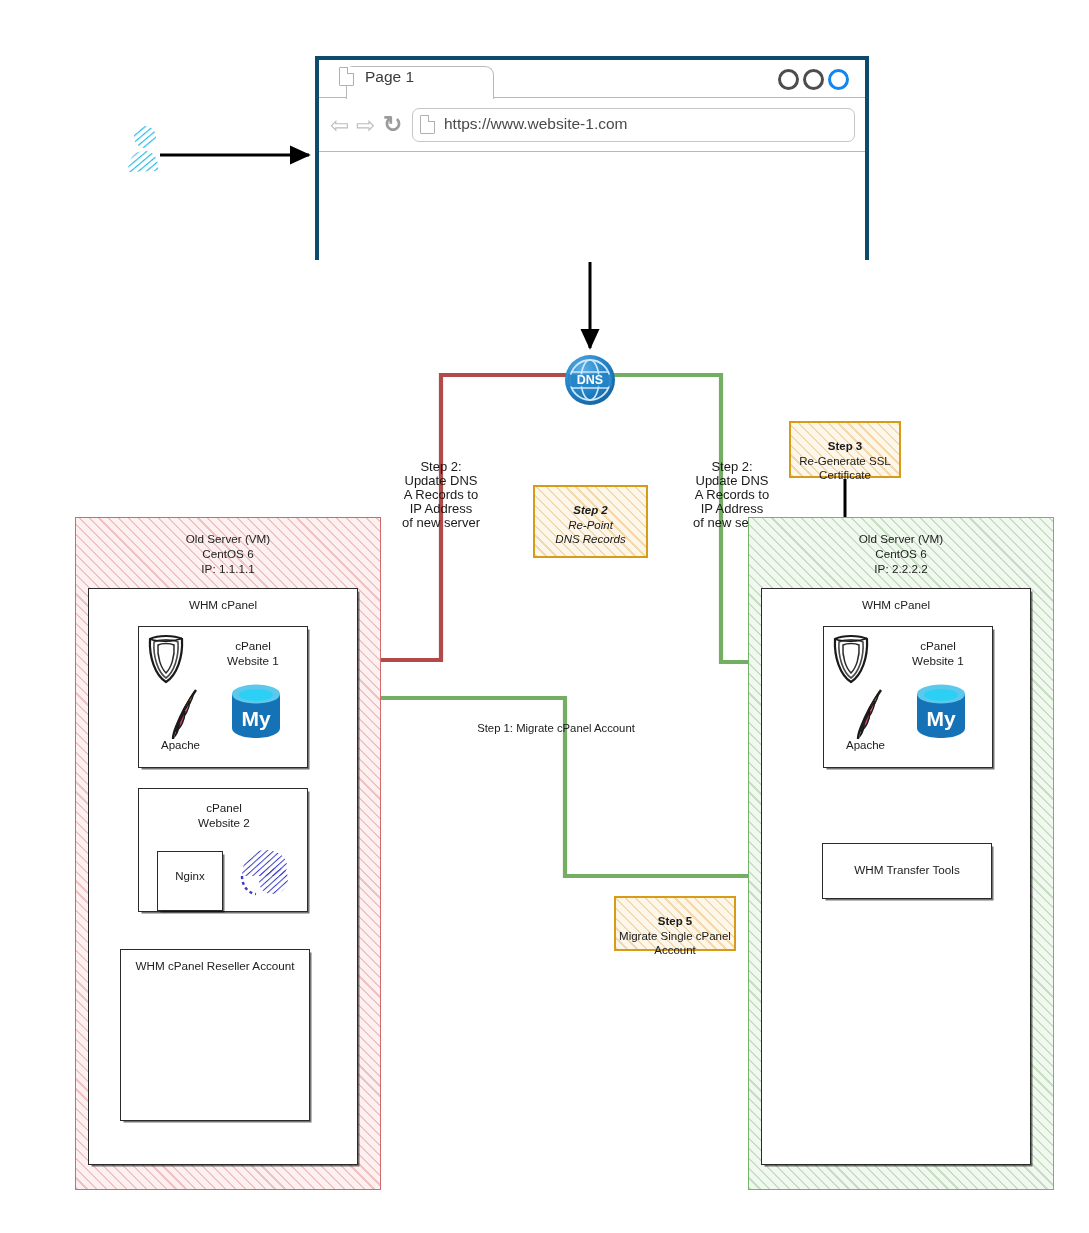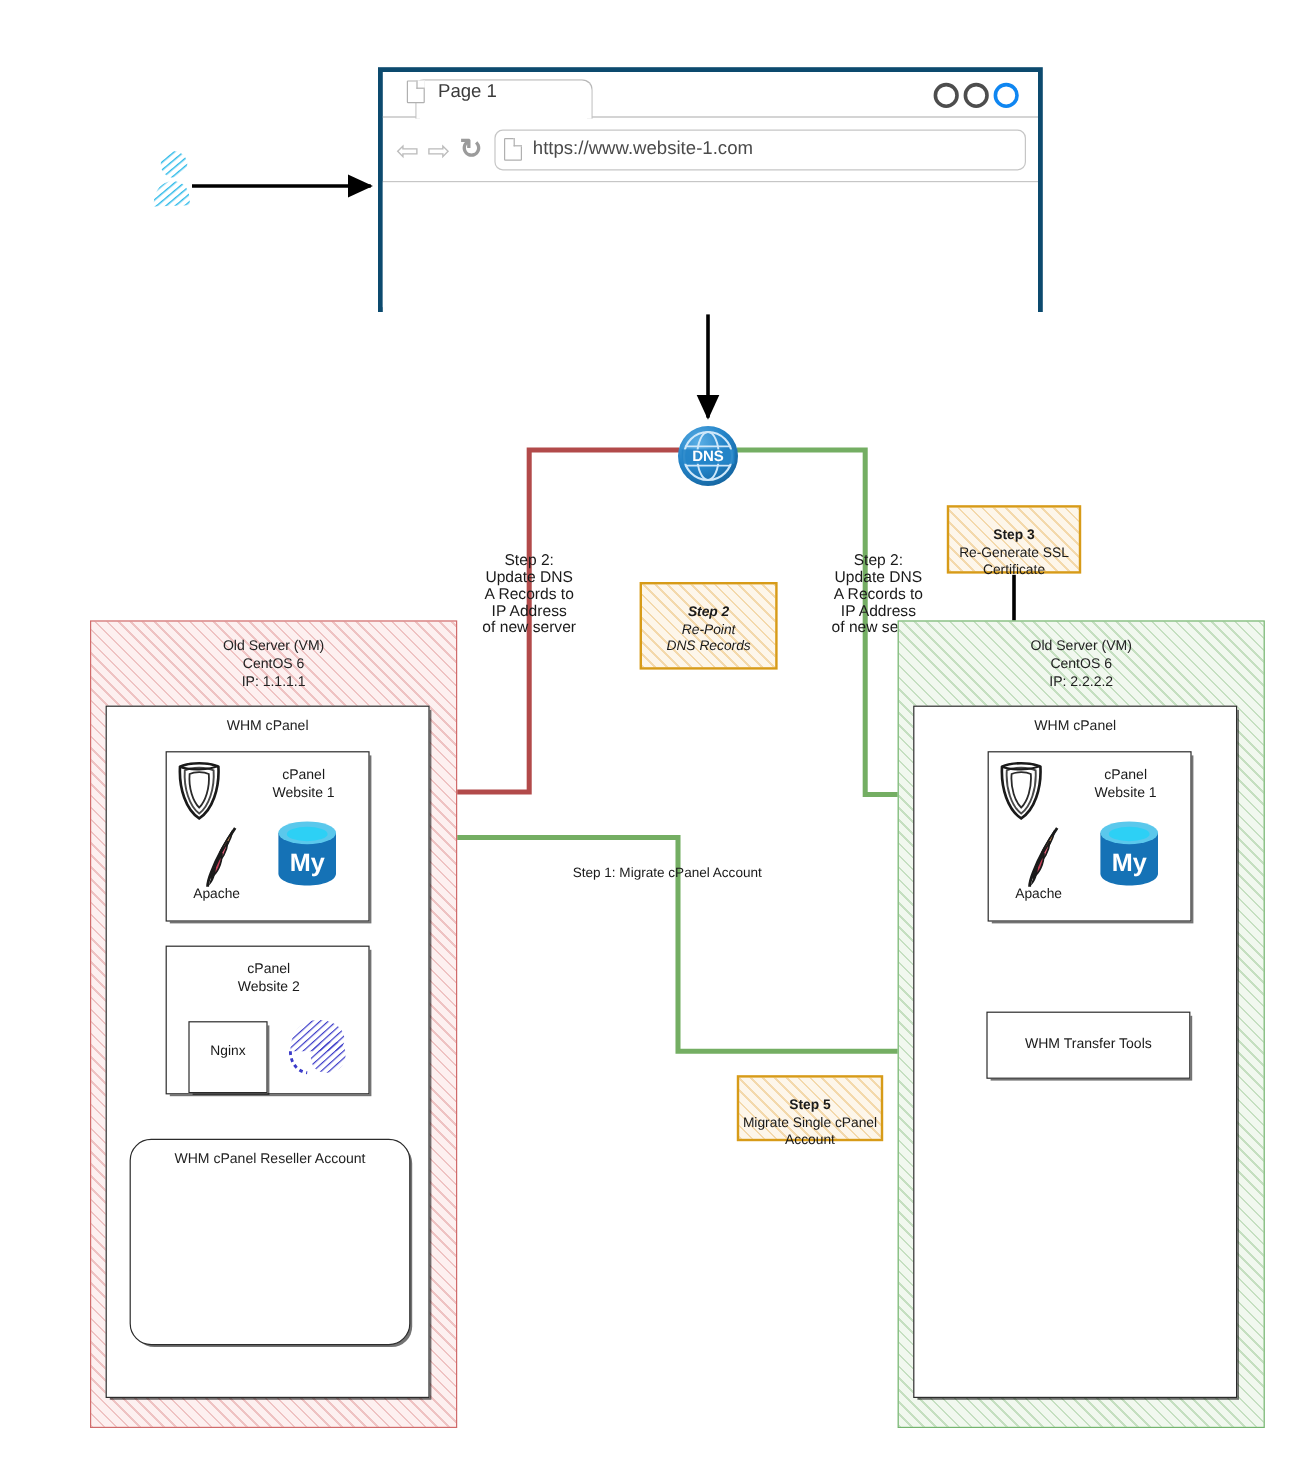--- a/index.html
+++ b/index.html
@@ -66,21 +66,21 @@
   #whm-new{left:761px;top:588px;width:270px;height:577px;}
 
   #site1-old{left:138px;top:626px;width:170px;height:142px;}
   #site1-new{left:823px;top:626px;width:170px;height:142px;}
   .site-title{position:absolute;left:64px;top:11px;width:100px;text-align:center;font-size:11.7px;line-height:15px;}
 
   #site2-old{left:138px;top:788px;width:170px;height:124px;}
   #nginx-box{left:157px;top:851px;width:66px;height:60px;}
   #nginx-label{position:absolute;left:0;top:18px;width:100%;text-align:center;font-size:11.5px;}
 
-  #reseller-old{left:108px;top:949px;width:234px;height:172px;border-radius:18px;}
+  #reseller-old{left:120px;top:949px;width:190px;height:172px;}
 
   #transfer-tools{left:822px;top:843px;width:170px;height:56px;}
   #tt-label{position:absolute;left:0;top:19px;width:100%;text-align:center;font-size:11.7px;}
 
   
   .shield{position:absolute;width:44px;height:52px;}
   .feather{position:absolute;width:36px;height:54px;}
   .apache-label{position:absolute;font-size:11.5px;}
   .mysql{position:absolute;width:56px;height:58px;}
   .pg-sketch{position:absolute;width:52px;height:50px;}

